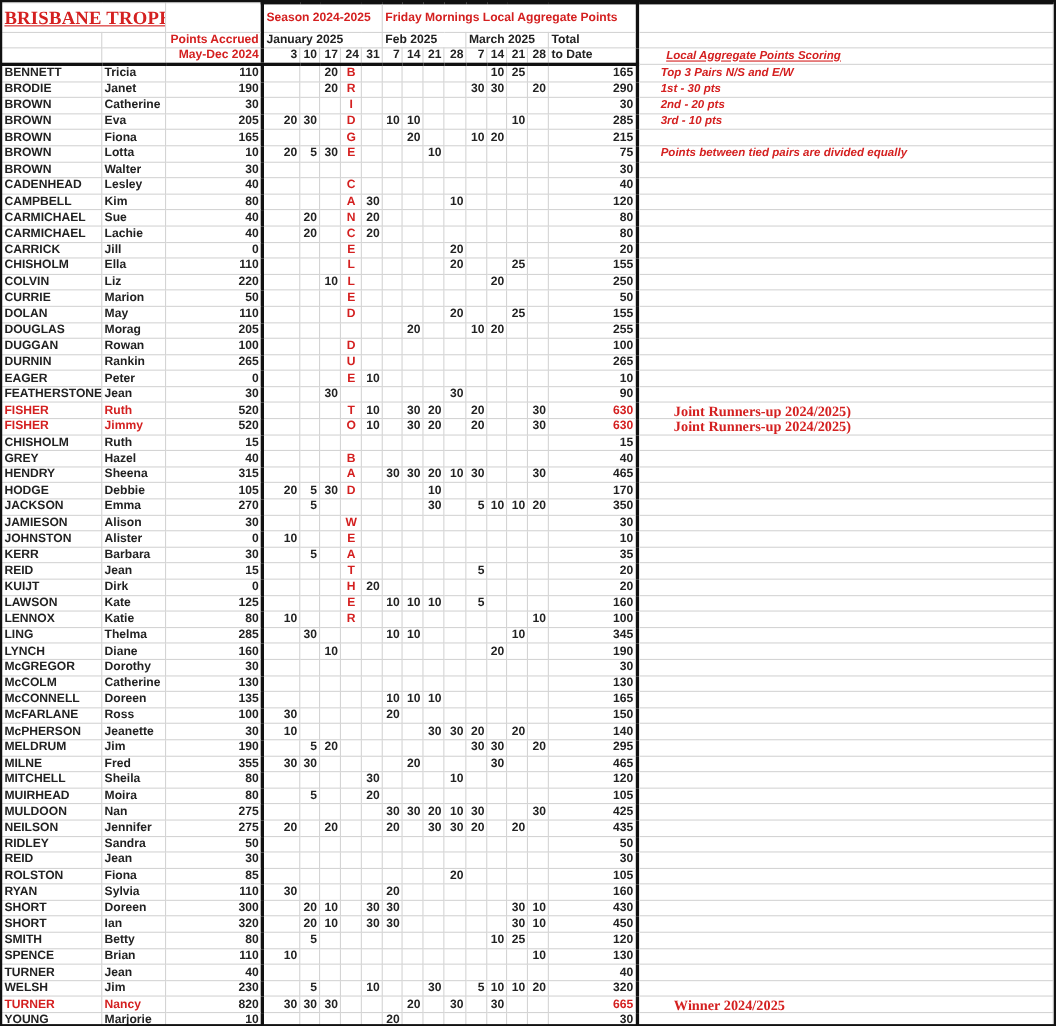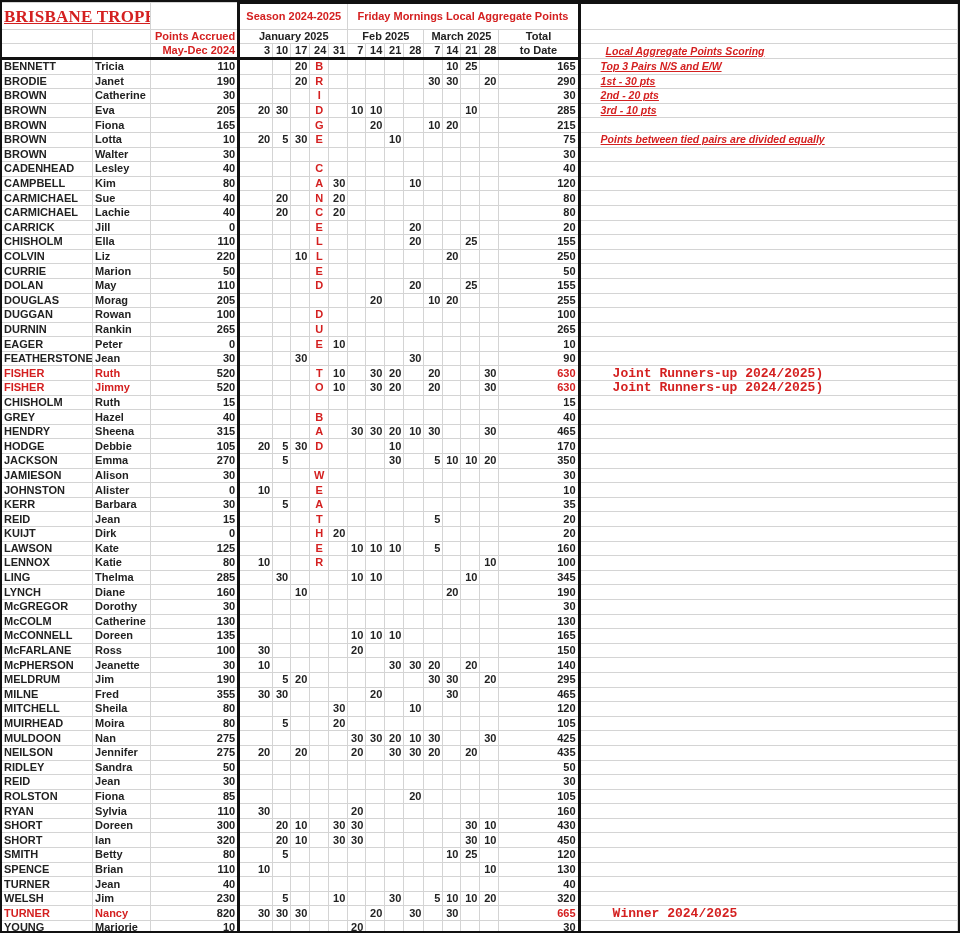--- a/index.html
+++ b/index.html
@@ -3,31 +3,31 @@
 <meta charset="utf-8">
 <style>
   html,body{margin:0;padding:0;background:#fff;}
   body{width:960px;height:933px;position:relative;overflow:hidden;font-family:"Liberation Sans",sans-serif;}
   table.sheet{position:absolute;left:1px;top:1px;border-collapse:collapse;table-layout:fixed;width:957px;}
   table.sheet td{border:1px solid #d4d4d4;padding:0 2px;height:13.6px;line-height:13px;font-size:11px;font-weight:bold;color:#222;white-space:nowrap;overflow:hidden;}
   table.sheet tr.h0 td{height:25px;}
   table.sheet tr.h1 td{height:13px;}
   table.sheet tr.h2 td{height:13px;}
   .r{text-align:right;}
-  .c{text-align:center;}
+  .c{text-align:left;}
   .red{color:#d42020 !important;}
   .title{font-family:"Liberation Serif",serif;font-size:17px !important;color:#d42020 !important;text-decoration:underline;letter-spacing:0.2px;}
   .bl{border-left:3px solid #111 !important;}
   .br{border-right:3px solid #111 !important;}
   .bb{border-bottom:3px solid #111 !important;}
   .bt{border-top:3px solid #111 !important;}
   .hdr{color:#d42020 !important;}
-  .note{color:#d42020 !important;font-style:italic;font-size:10.5px !important;padding-left:20px !important;text-decoration:underline;}
+  .note{color:#d42020 !important;font-style:italic;font-size:10.5px !important;padding-left:20px !important;}
   .noteu{text-decoration:underline;padding-left:25px !important;}
-  .big{color:#d42020 !important;font-size:13px !important;font-family:Liberation Mono, monospace;padding-left:32px !important;}
+  .big{color:#d42020 !important;font-size:13px !important;font-family:Liberation Serif, serif;padding-left:32px !important;}
   .let{color:#d42020 !important;text-align:center;}
   .frame{position:absolute;left:0;top:0;width:956px;height:929px;border:2px solid #111;pointer-events:none;}
 </style>
 </head>
 <body>
 
 <table class="sheet">
   <colgroup>
     <col style="width:91px">
       <col style="width:58px">

